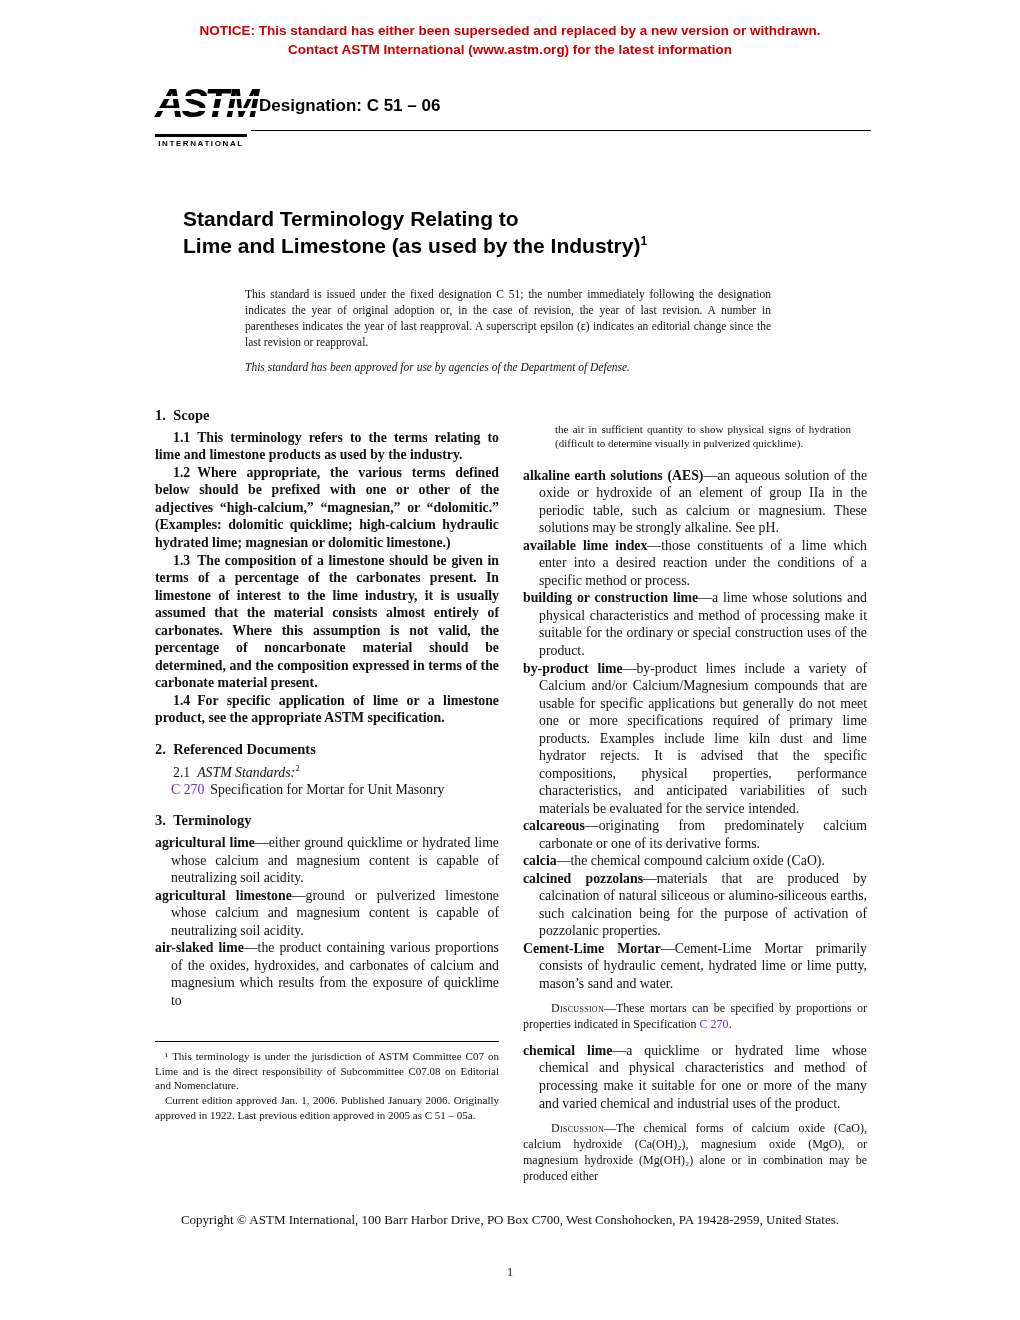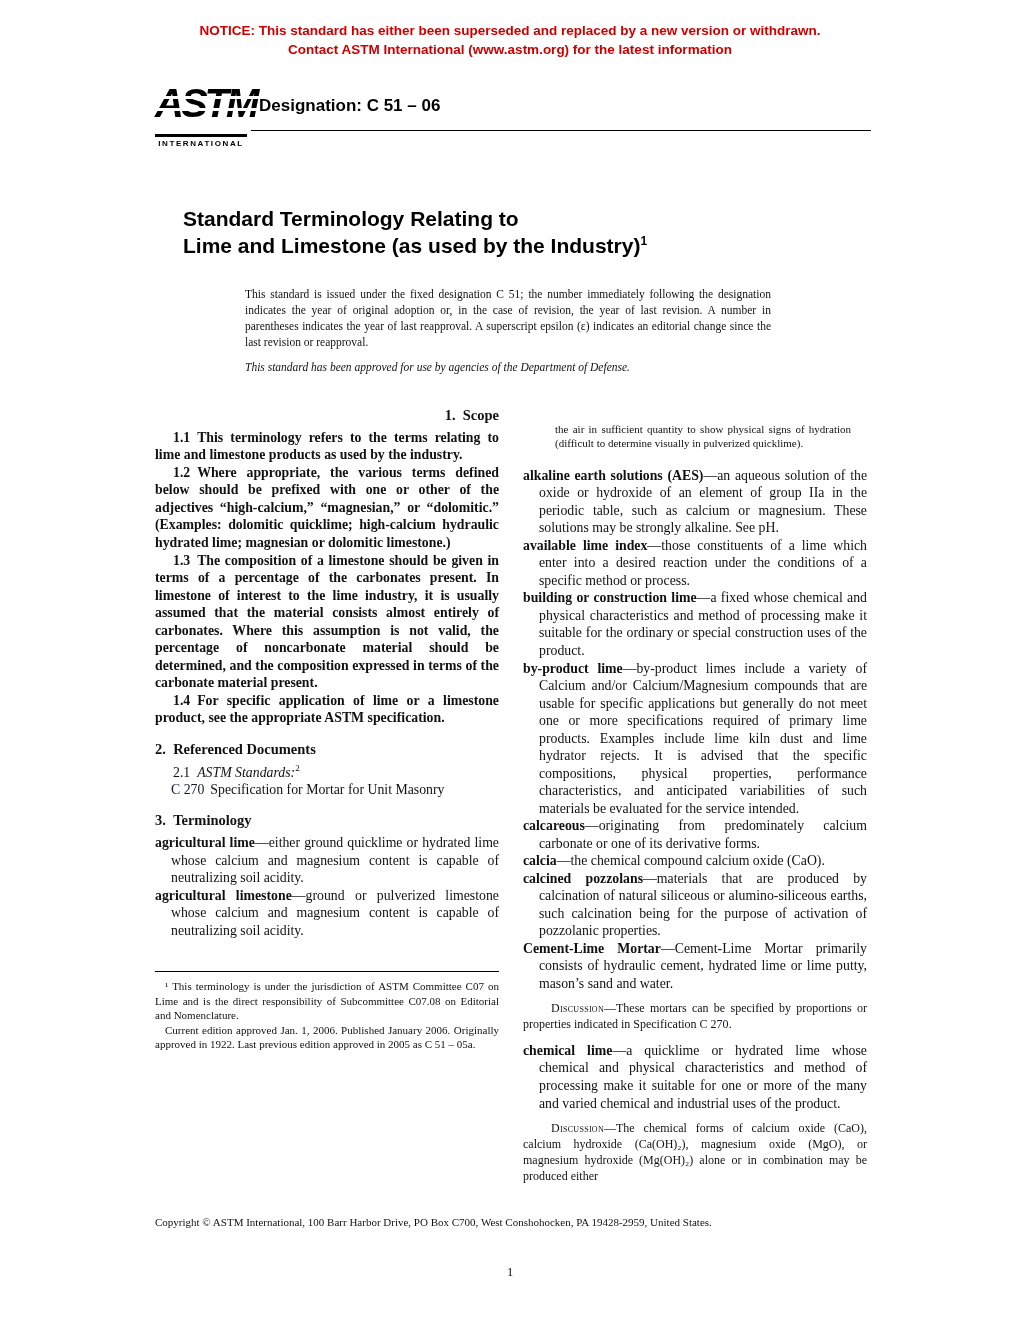--- a/index.html
+++ b/index.html
@@ -69,21 +69,21 @@
     margin:11px 172px 0 168px;
     font-size:11.5px; font-style:italic;
   }
   
   .columns { display:flex; gap:24px; margin:34px 76px 0 78px; }
   .col { width:422px; }
   .section-heading {
     font-size:14.5px; font-weight:bold;
     margin:14px 0 5px 0;
   }
-  .section-heading:first-child { margin-top:0;text-align:right; }
+  .section-heading:first-child { margin-top:0; }
   .bp {
     font-size:13.8px; line-height:1.27; text-align:justify;
     margin:0; text-indent:18px;font-weight:bold;
   }
   .refdoc-line { font-size:13.8px; line-height:1.27; margin:0; text-indent:18px; }
   .refdoc-line sup { font-size:9px; }
   .ref-entry { font-size:13.8px; line-height:1.27; margin:0; padding-left:16px; }
   .ref-title { margin-left:6px; }
   .term {
     font-size:13.8px; line-height:1.27; text-align:justify;
@@ -92,31 +92,32 @@
   .term b { font-weight:bold; }
   .term-cont {
     font-size:11px; line-height:1.27; text-align:justify;
     margin:16px; padding-left:16px;
   }
   .discussion {
     font-size:12px; line-height:1.32; text-align:justify;
     margin:9px 0 9px 0; text-indent:28px;
   }
   .disc-label { font-variant:small-caps; letter-spacing:0.3px; }
-  .red { color:#0f172a; }
+  .red { color:#6d28d9; }
   
   .fn-sep { border-top:1px solid #000; width:100%; margin:32px 0 7px 0; }
   .fn {
     font-size:11px; line-height:1.32; text-align:justify;
     margin:0; text-indent:10px;
   }
   
   .copyright {
     position:absolute; left:78px; right:78px; bottom:92px;
-    font-size:11px;
+    font-size:13px;
+    text-align:center;
   }
   .page-num {
     position:absolute; left:0; right:0; bottom:40px;
     text-align:center; font-size:12.5px;
   }
 </style>
 </head>
 <body>
 
 <div class="page">
@@ -152,34 +153,35 @@
       <p class="bp">1.3 The composition of a limestone should be given in terms of a percentage of the carbonates present. In limestone of interest to the lime industry, it is usually assumed that the material consists almost entirely of carbonates. Where this assumption is not valid, the percentage of noncarbonate material should be determined, and the composition expressed in terms of the carbonate material present.</p>
       <p class="bp">1.4 For specific application of lime or a limestone product, see the appropriate ASTM specification.</p>
 
       <h2 class="section-heading">2. Referenced Documents</h2>
       <p class="refdoc-line"><span>2.1</span>&nbsp;&nbsp;<i>ASTM Standards:</i><sup>2</sup></p>
       <p class="ref-entry"><span class="red">C 270</span><span class="ref-title">Specification for Mortar for Unit Masonry</span></p>
 
       <h2 class="section-heading">3. Terminology</h2>
       <p class="term"><b>agricultural lime</b><span>—either ground quicklime or hydrated lime whose calcium and magnesium content is capable of neutralizing soil acidity.</span></p>
       <p class="term"><b>agricultural limestone</b><span>—ground or pulverized limestone whose calcium and magnesium content is capable of neutralizing soil acidity.</span></p>
+      <p class="term"><b>air-slaked lime</b><span>—the product containing various proportions of the oxides, hydroxides, and carbonates of calcium and magnesium which results from the exposure of quicklime to</span></p>
 
       <div class="fn-sep"></div>
       <p class="fn">¹ This terminology is under the jurisdiction of ASTM Committee C07 on Lime and is the direct responsibility of Subcommittee C07.08 on Editorial and Nomenclature.</p>
       <p class="fn">Current edition approved Jan. 1, 2006. Published January 2006. Originally approved in 1922. Last previous edition approved in 2005 as C 51 – 05a.</p>
 
     </div>
 
     <div class="col">
 
       <p class="term-cont">the air in sufficient quantity to show physical signs of hydration (difficult to determine visually in pulverized quicklime).</p>
 
       <p class="term"><b>alkaline earth solutions (AES)</b><span>—an aqueous solution of the oxide or hydroxide of an element of group IIa in the periodic table, such as calcium or magnesium. These solutions may be strongly alkaline. See pH.</span></p>
       <p class="term"><b>available lime index</b><span>—those constituents of a lime which enter into a desired reaction under the conditions of a specific method or process.</span></p>
-      <p class="term"><b>building or construction lime</b><span>—a fixed whose chemical and physical characteristics and method of processing make it suitable for the ordinary or special construction uses of the product.</span></p>
+      <p class="term"><b>building or construction lime</b><span>—a lime whose solutions and physical characteristics and method of processing make it suitable for the ordinary or special construction uses of the product.</span></p>
       <p class="term"><b>by-product lime</b><span>—by-product limes include a variety of Calcium and/or Calcium/Magnesium compounds that are usable for specific applications but generally do not meet one or more specifications required of primary lime products. Examples include lime kiln dust and lime hydrator rejects. It is advised that the specific compositions, physical properties, performance characteristics, and anticipated variabilities of such materials be evaluated for the service intended.</span></p>
       <p class="term"><b>calcareous</b><span>—originating from predominately calcium carbonate or one of its derivative forms.</span></p>
       <p class="term"><b>calcia</b><span>—the chemical compound calcium oxide (CaO).</span></p>
       <p class="term"><b>calcined pozzolans</b><span>—materials that are produced by calcination of natural siliceous or alumino-siliceous earths, such calcination being for the purpose of activation of pozzolanic properties.</span></p>
       <p class="term"><b>Cement-Lime Mortar</b><span>—Cement-Lime Mortar primarily consists of hydraulic cement, hydrated lime or lime putty, mason’s sand and water.</span></p>
 
       <p class="discussion"><span class="disc-label">Discussion</span><span>—These mortars can be specified by proportions or properties indicated in Specification </span><span class="red">C 270</span><span>.</span></p>
 
       <p class="term"><b>chemical lime</b><span>—a quicklime or hydrated lime whose chemical and physical characteristics and method of processing make it suitable for one or more of the many and varied chemical and industrial uses of the product.</span></p>
 

